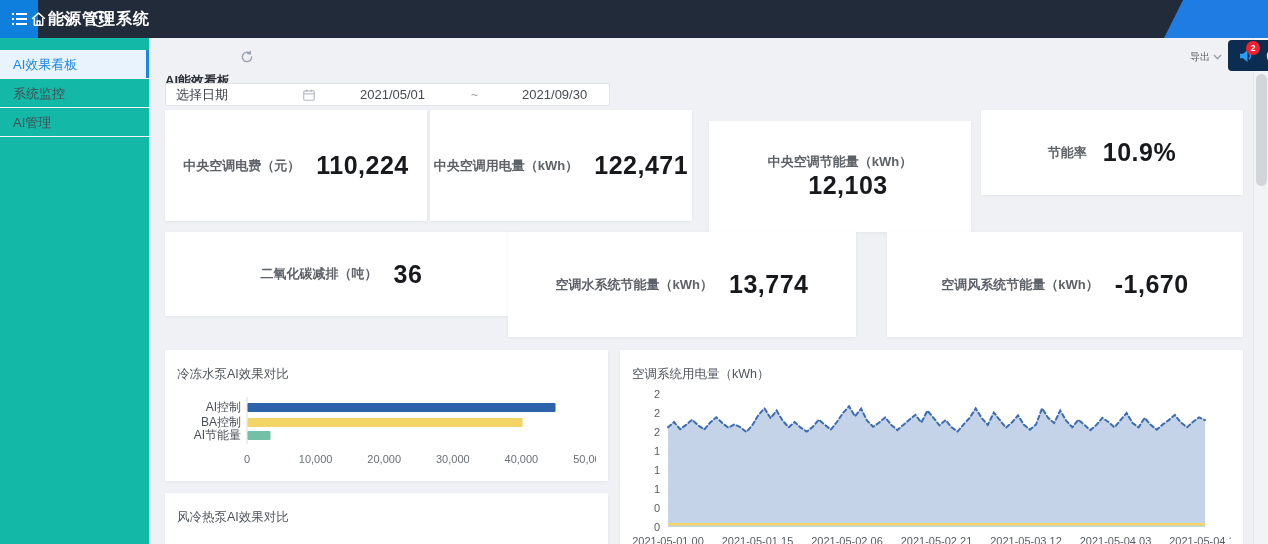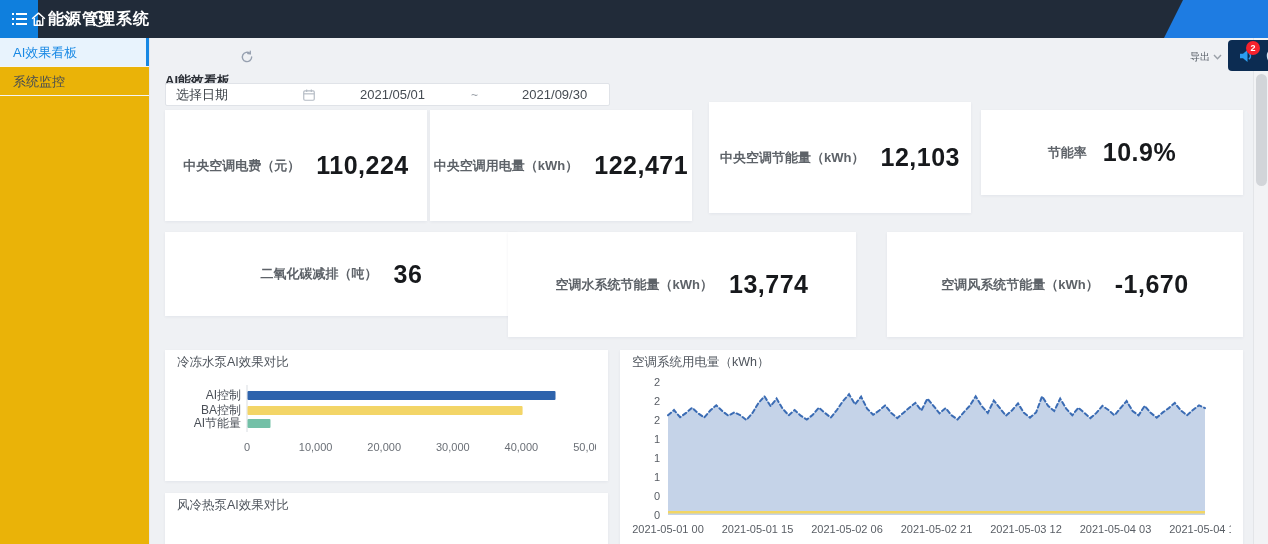--- a/index.html
+++ b/index.html
@@ -15,21 +15,21 @@
   .menu-icon .dot { width:2px; height:2px; background:#fff; }
   .menu-icon .bar { width:11px; height:2px; background:#fff; }
   .app-title { position:absolute; left:48px; top:0; height:38px; line-height:38px; color:#ffffff; font-size:16px; font-weight:bold; letter-spacing:1px; }
   .nav-right { position:absolute; left:1164px; top:0; width:104px; height:38px; background:#1e7ce2; clip-path:polygon(19px 0,100% 0,100% 100%,0 100%); display:flex; align-items:center; }
   .nav-ic { position:absolute; top:0; height:38px; display:flex; align-items:center; justify-content:center; cursor:pointer; }
   .nav-home { left:26px; width:24px; }
   .nav-chevron { left:58px; width:22px; }
   .nav-clock { left:88px; width:24px; }
 
   
-  .sidebar { position:absolute; left:0; top:38px; width:150px; height:506px; background:#eab308; border-right:1px solid #e7e9ec; z-index:10; }
+  .sidebar { position:absolute; left:0; top:38px; width:150px; height:506px; background:#14b8a6; border-right:1px solid #e7e9ec; padding-top:12px; z-index:10; }
   .side-item { position:relative; height:29px; line-height:29px; padding-left:13px; font-size:13px; color:#454b53; cursor:pointer; border-bottom:1px solid #f4f5f6; }
   .side-item.active { background:#e8f3fd; color:#1788e4; }
   .side-item.active::after { content:""; position:absolute; right:0; top:0; width:3px; height:100%; background:#1788e4; }
 
   
   .content-header { position:absolute; left:150px; top:38px; width:1118px; height:38px; display:flex; align-items:center; padding-left:15px; }
   .page-title { font-size:13px; font-weight:bold; color:#2b2f36;margin-top:48px; }
   .refresh-btn { margin-left:10px; cursor:pointer; display:flex; align-items:center; }
   .export-btn { margin-left:auto; margin-right:46px; display:flex; align-items:center; gap:3px; font-size:10px; color:#596068; cursor:pointer; }
 
@@ -48,21 +48,21 @@
   .date-label { font-size:13px; color:#3c4248; margin-right:42px; }
   .date-val { font-size:13px; color:#454b52; margin-left:12px; }
   .date-sep { font-size:12px; color:#9aa0a8; margin-left:14px; }
 
   
   .card { position:absolute; background:#ffffff; box-shadow:0 1px 3px rgba(20,40,80,0.06); display:flex; align-items:center; justify-content:center; }
   .kpi-label { font-size:13px; color:#5d6268;font-weight:bold; }
   .kpi-value { font-size:25px; font-weight:bold; color:#17191c; margin-left:16px; letter-spacing:0.5px; }
 
   
-  .panel { position:absolute; background:#ffffff; box-shadow:0 1px 3px rgba(20,40,80,0.06); padding:4px 12px; }
+  .panel { position:absolute; background:#ffffff; box-shadow:0 1px 3px rgba(20,40,80,0.06); padding:16px 12px; }
   .panel-title { font-size:12.5px; color:#4e545c; }
   #pump-panel  { left:165px; top:350px; width:443px; height:131px; }
   #fan-panel   { left:165px; top:493px; width:443px; height:67px; }
   #power-panel { left:620px; top:350px; width:623px; height:230px; }
   #pump-svg  { margin-top:8px; display:block; }
   #power-svg { margin-top:4px; display:block; }
 
   svg text { font-family:"Liberation Sans","DejaVu Sans",sans-serif; }
 </style>
 </head>
@@ -109,20 +109,23 @@
     </div>
   </header>
 
   <aside class="sidebar">
     <div class="side-item active">
       <span>AI效果看板</span>
     </div>
     <div class="side-item">
       <span>系统监控</span>
     </div>
+    <div class="side-item">
+      <span>AI管理</span>
+    </div>
   </aside>
 
   <div class="content-header">
     <span class="page-title">AI能效看板</span>
     <span class="refresh-btn">
       <svg width="14" height="14" viewBox="0 0 24 24" fill="none" stroke="#97a1b0" stroke-width="2.4" stroke-linecap="round">
           <path d="M20 12 a8 8 0 1 1 -2.8 -6.1"></path>
           <path d="M17.6 1.8 L17.8 6.4 L13.3 6.0" stroke-width="2.2"></path>
         </svg>
     </span>
@@ -166,21 +169,21 @@
   </div>
 
   <div class="card" style="left:165px; top:110px; width:262px; height:111px;">
     <span class="kpi-label">中央空调电费（元）</span>
     <span class="kpi-value">110,224</span>
   </div>
   <div class="card" style="left:430px; top:110px; width:262px; height:111px;align-items:center;">
     <span class="kpi-label">中央空调用电量（kWh）</span>
     <span class="kpi-value">122,471</span>
   </div>
-  <div class="card" style="left:709px; top:102px; width:262px; height:111px;">
+  <div class="card" style="left:709px; top:121px; width:262px; height:111px;flex-direction:column;">
     <span class="kpi-label">中央空调节能量（kWh）</span>
     <span class="kpi-value">12,103</span>
   </div>
   <div class="card" style="left:981px; top:110px; width:262px; height:85px;">
     <span class="kpi-label">节能率</span>
     <span class="kpi-value">10.9%</span>
   </div>
 
   <div class="card" style="left:165px; top:232px; width:353px; height:84px;">
     <span class="kpi-label">二氧化碳减排（吨）</span>

